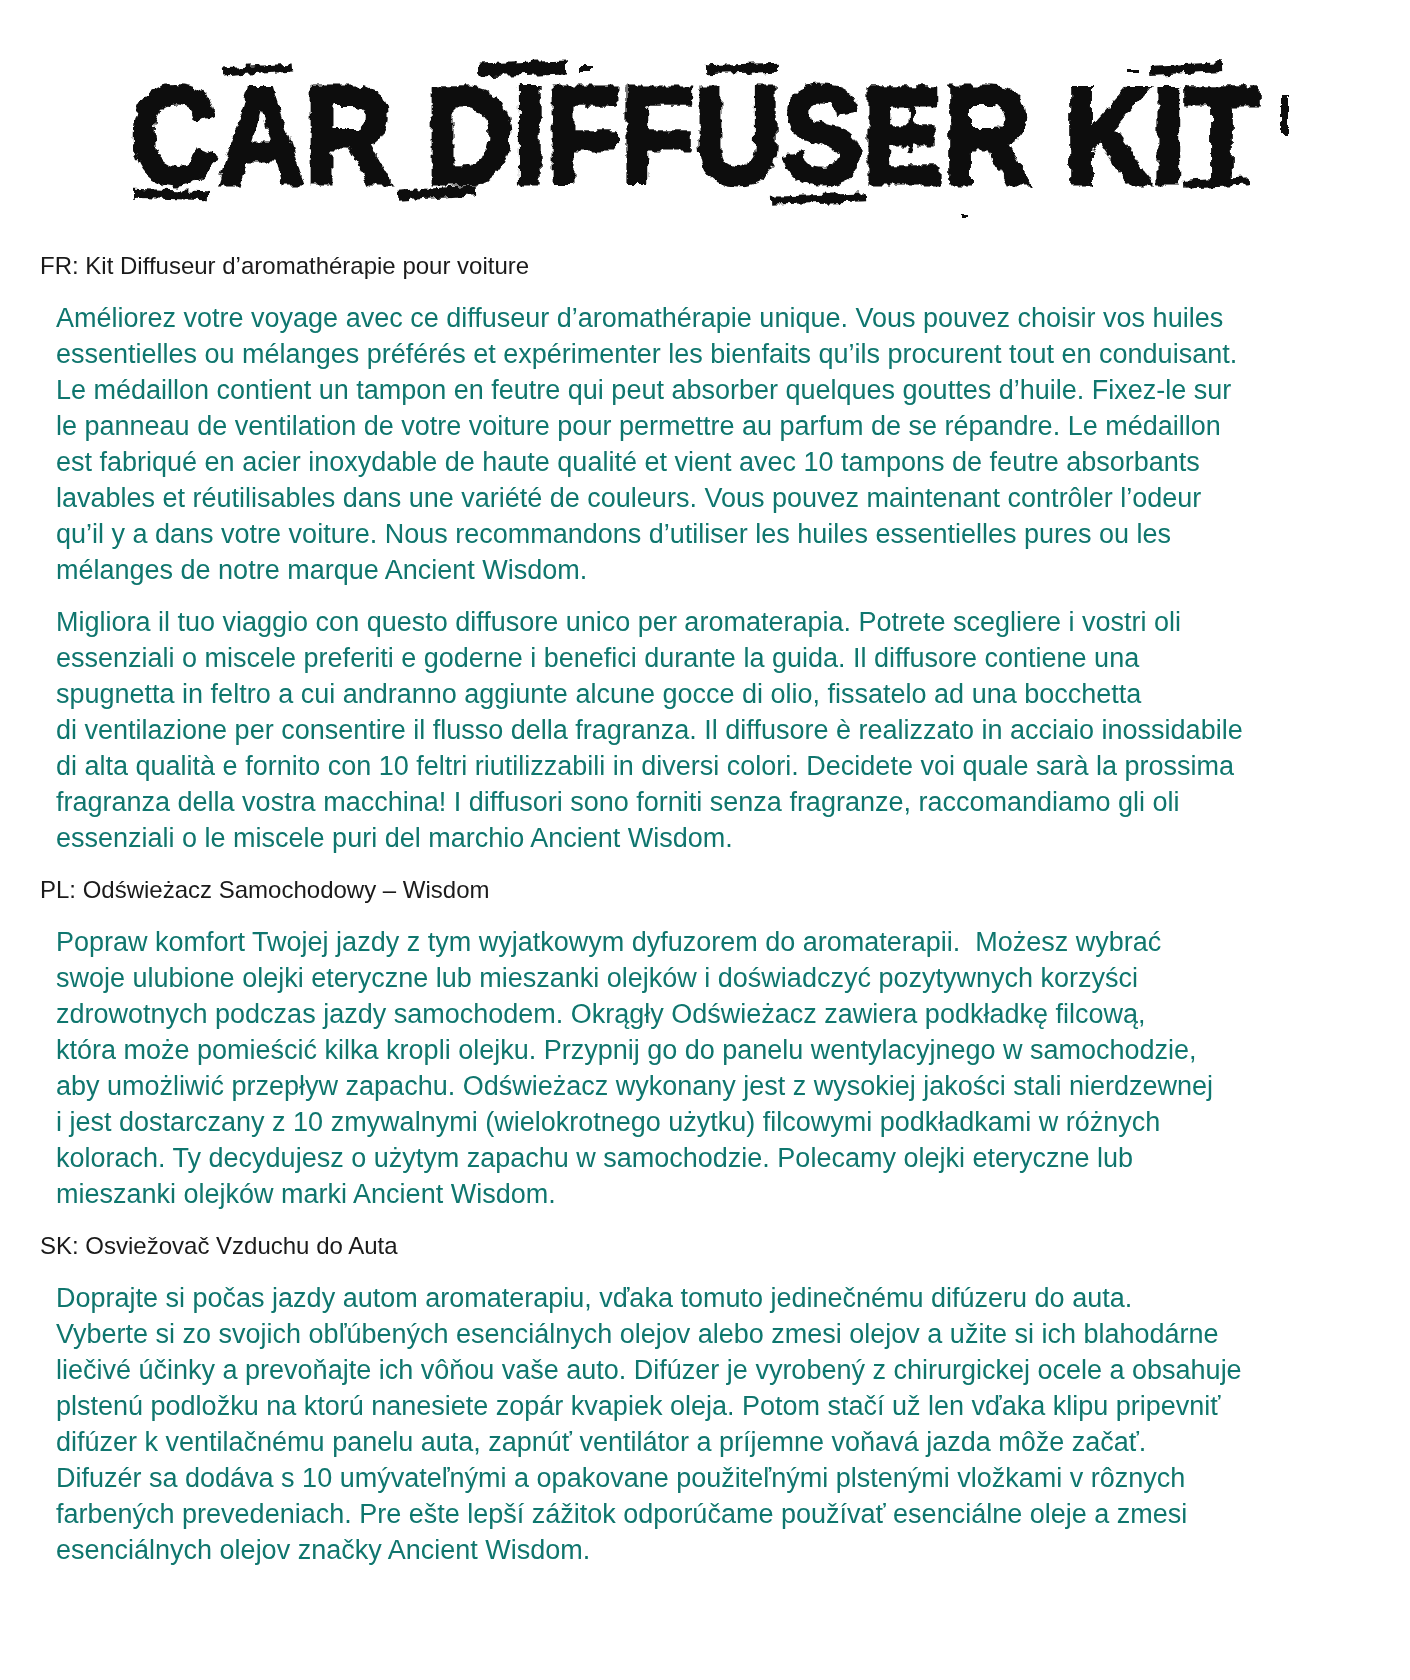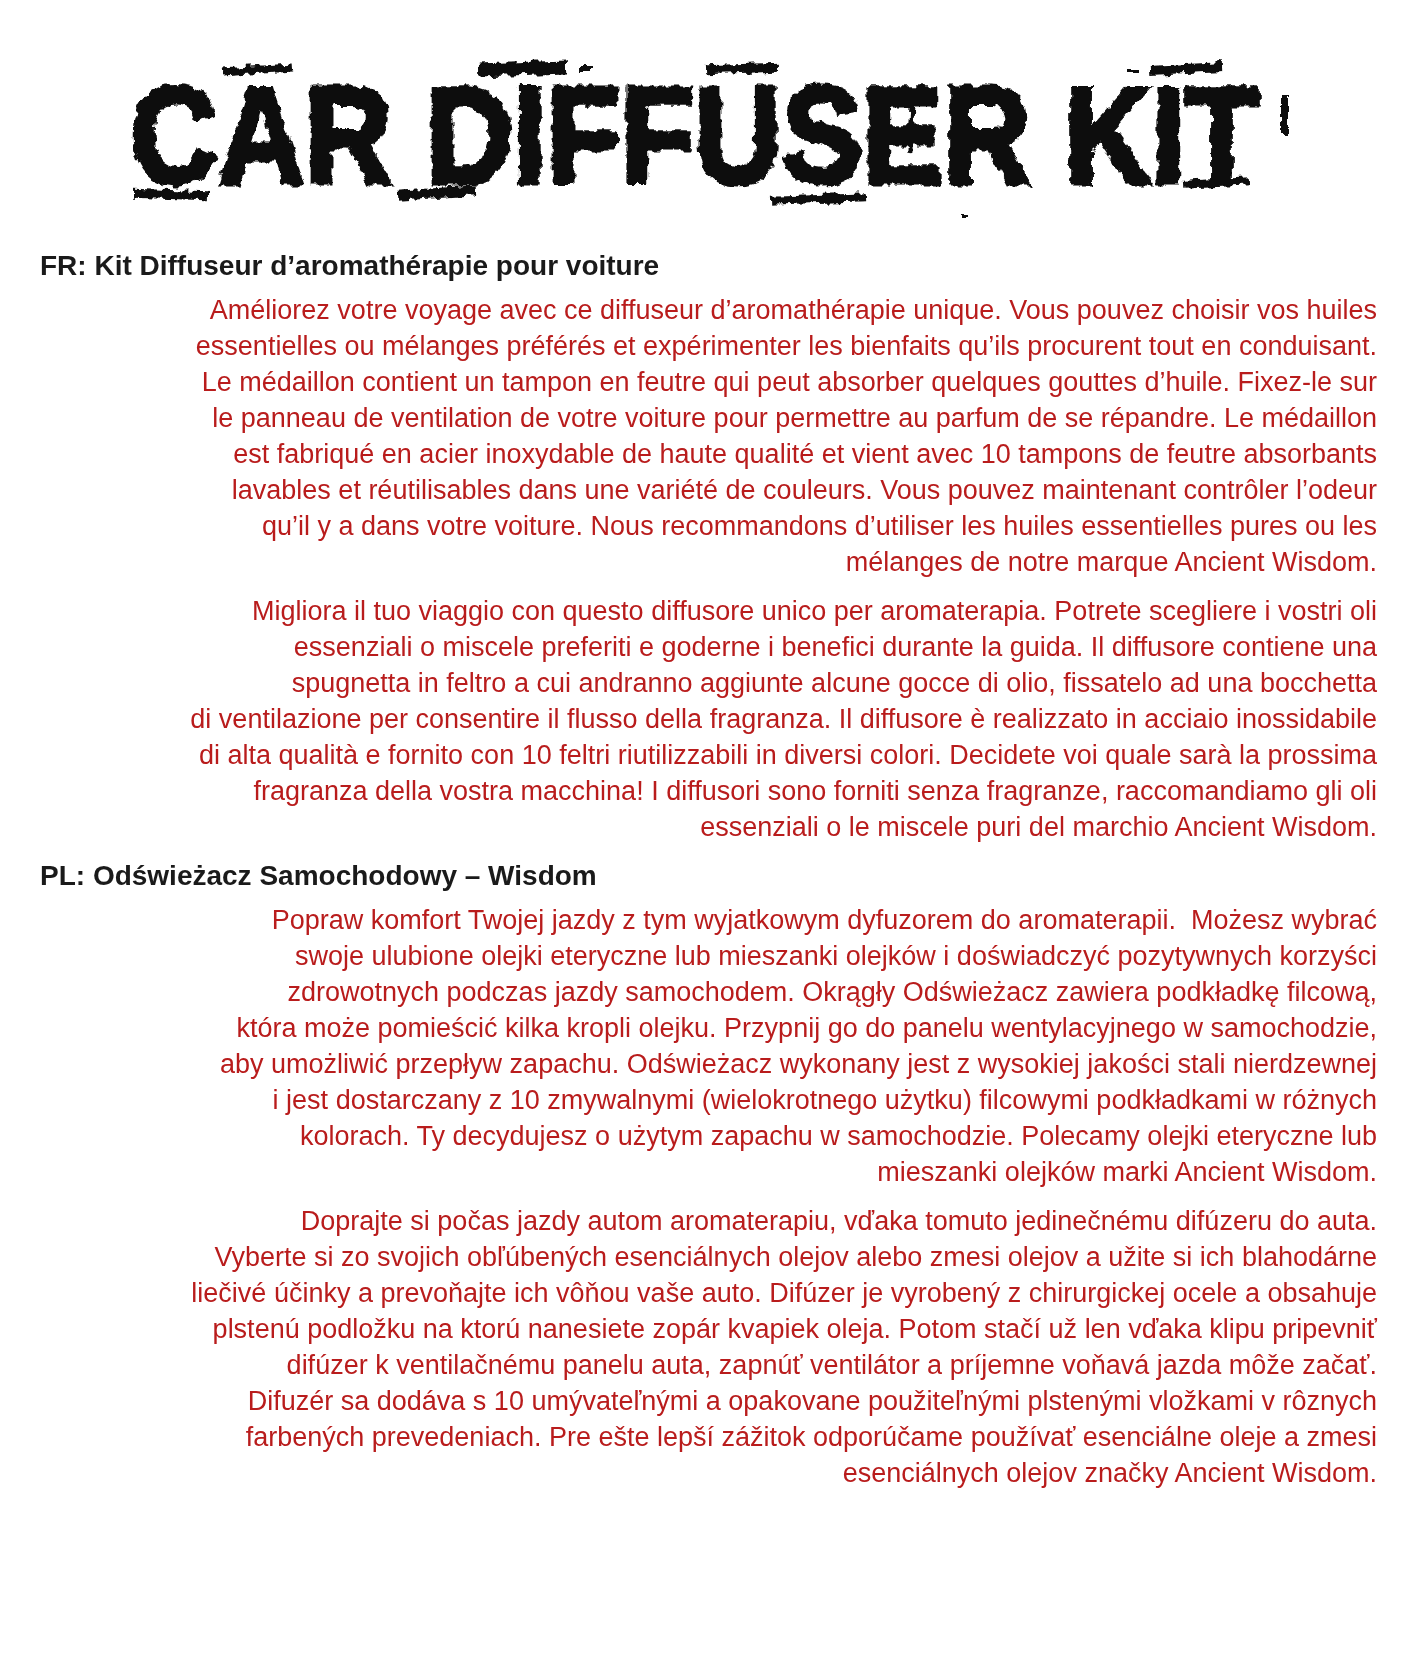--- a/index.html
+++ b/index.html
@@ -27,34 +27,33 @@
     position: absolute;
     left: 40px;
     top: 248px;
     width: 1345px;
   }
   .section + .section {
     margin-top: 13px;
   }
   .section-heading {
     margin: 0;
-    font-size: 28px;
-    font-weight: bold;
+    font-size: 24px;
+    font-weight: normal;
     line-height: 36px;
     color: #1a1a1a;
     white-space: pre;
   }
   .section-body {
-    margin: 8px;
+    margin: 16px;
     font-size: 27px;
     font-weight: normal;
     line-height: 36px;
-    color: #b91c1c;
+    color: #0f766e;
     white-space: pre;
-    text-align: right;
   }
 </style>
 </head>
 <body>
 
 <div class="page">
 
   <div class="title-wrap">
     <svg width="1410" height="235" viewBox="0 0 1410 235">
       <defs>
@@ -113,20 +112,21 @@
 swoje ulubione olejki eteryczne lub mieszanki olejków i doświadczyć pozytywnych korzyści
 zdrowotnych podczas jazdy samochodem. Okrągły Odświeżacz zawiera podkładkę filcową,
 która może pomieścić kilka kropli olejku. Przypnij go do panelu wentylacyjnego w samochodzie,
 aby umożliwić przepływ zapachu. Odświeżacz wykonany jest z wysokiej jakości stali nierdzewnej
 i jest dostarczany z 10 zmywalnymi (wielokrotnego użytku) filcowymi podkładkami w różnych
 kolorach. Ty decydujesz o użytym zapachu w samochodzie. Polecamy olejki eteryczne lub
 mieszanki olejków marki Ancient Wisdom.</div>
     </div>
 
     <div class="section">
+      <h2 class="section-heading">SK: Osviežovač Vzduchu do Auta</h2>
       <div class="section-body">Doprajte si počas jazdy autom aromaterapiu, vďaka tomuto jedinečnému difúzeru do auta.
 Vyberte si zo svojich obľúbených esenciálnych olejov alebo zmesi olejov a užite si ich blahodárne
 liečivé účinky a prevoňajte ich vôňou vaše auto. Difúzer je vyrobený z chirurgickej ocele a obsahuje
 plstenú podložku na ktorú nanesiete zopár kvapiek oleja. Potom stačí už len vďaka klipu pripevniť
 difúzer k ventilačnému panelu auta, zapnúť ventilátor a príjemne voňavá jazda môže začať.
 Difuzér sa dodáva s 10 umývateľnými a opakovane použiteľnými plstenými vložkami v rôznych
 farbených prevedeniach. Pre ešte lepší zážitok odporúčame používať esenciálne oleje a zmesi
 esenciálnych olejov značky Ancient Wisdom.</div>
     </div>
 

